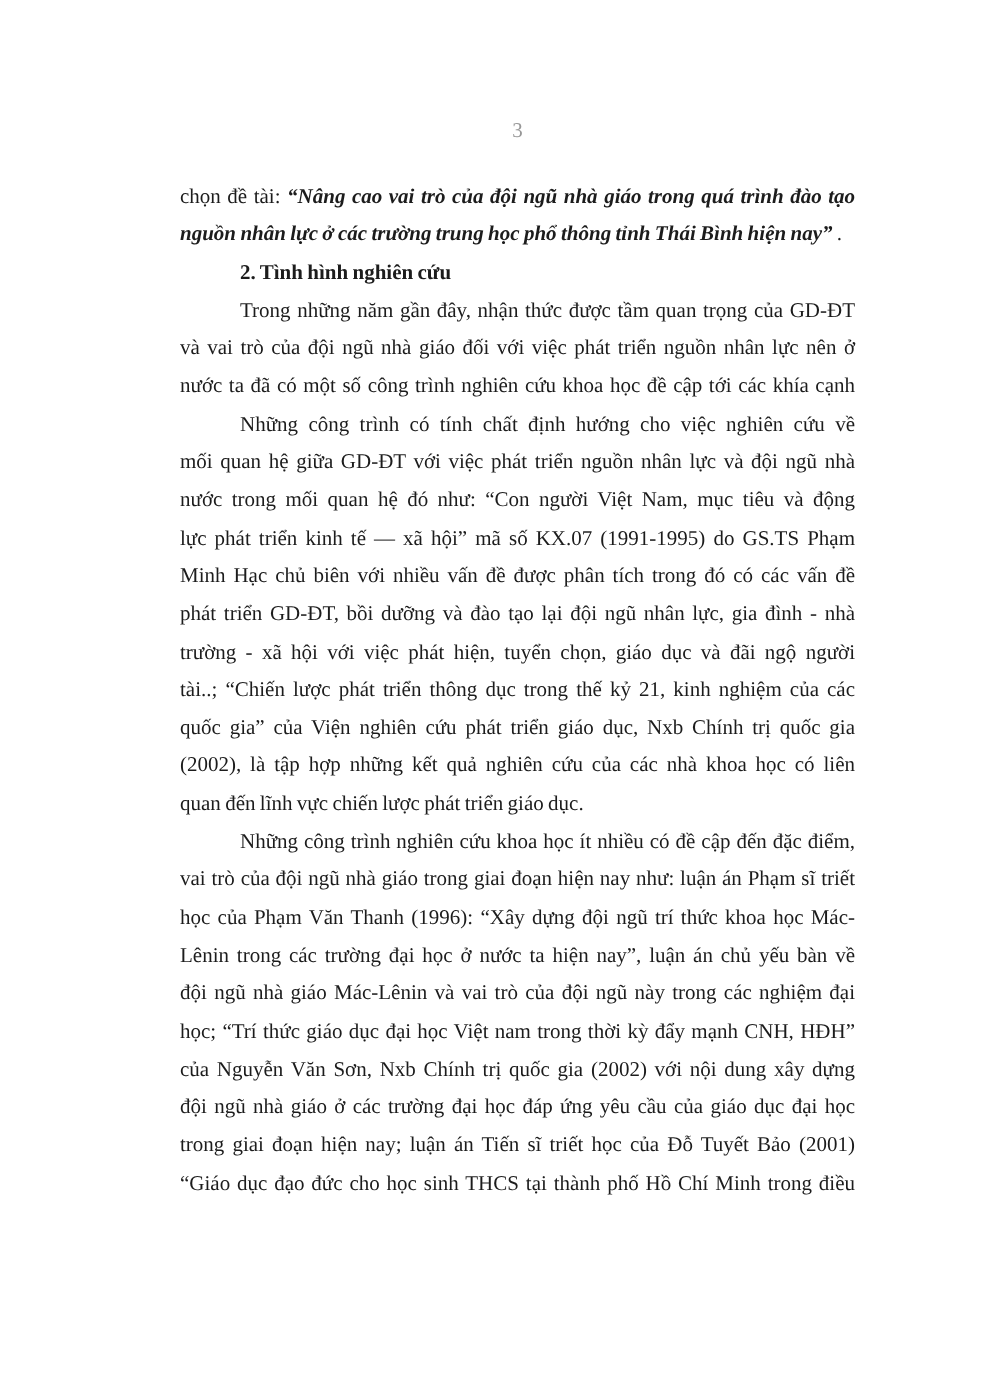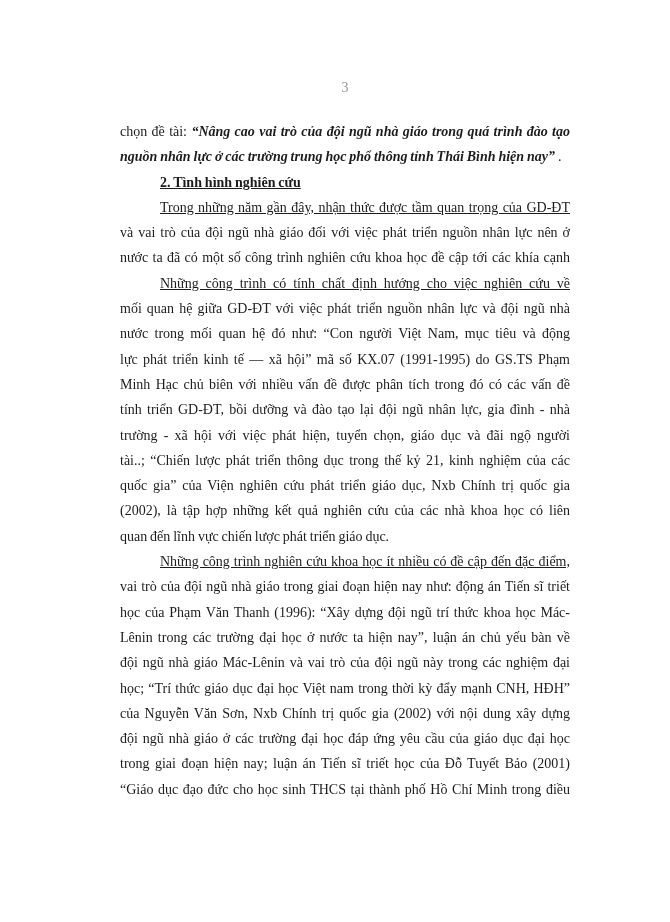--- a/index.html
+++ b/index.html
@@ -36,21 +36,20 @@
   .line {
     white-space: nowrap;
     word-spacing: -0.6px;
   }
   .line.j {
     text-align: justify;
     text-align-last: justify;
   }
   .line.i {
     padding-left: 40px;
-    text-decoration: underline;
   }
   .normal { font-weight: normal; font-style: normal; }
   .bold { font-weight: bold; font-style: normal; }
   .bold-italic { font-weight: bold; font-style: italic; }
 </style>
 </head>
 <body>
 
 <div class="page">
   <div class="page-number">3</div>
@@ -59,28 +58,28 @@
       <div class="line"><span class="bold-italic">nguồn nhân lực ở các trường trung học phổ thông tỉnh Thái Bình hiện nay”</span><span class="normal"> .</span></div>
       <div class="line i"><span class="bold">2. Tình hình nghiên cứu</span></div>
       <div class="line j i"><span class="normal">Trong những năm gần đây, nhận thức được tầm quan trọng của GD-ĐT</span></div>
       <div class="line j"><span class="normal">và vai trò của đội ngũ nhà giáo đối với việc phát triển nguồn nhân lực nên ở</span></div>
       <div class="line j"><span class="normal">nước ta đã có một số công trình nghiên cứu khoa học đề cập tới các khía cạnh</span></div>
       <div class="line j i"><span class="normal">Những công trình có tính chất định hướng cho việc nghiên cứu về</span></div>
       <div class="line j"><span class="normal">mối quan hệ giữa GD-ĐT với việc phát triển nguồn nhân lực và đội ngũ nhà</span></div>
       <div class="line j"><span class="normal">nước trong mối quan hệ đó như: “Con người Việt Nam, mục tiêu và động</span></div>
       <div class="line j"><span class="normal">lực phát triển kinh tế — xã hội” mã số KX.07 (1991-1995) do GS.TS Phạm</span></div>
       <div class="line j"><span class="normal">Minh Hạc chủ biên với nhiều vấn đề được phân tích trong đó có các vấn đề</span></div>
-      <div class="line j"><span class="normal">tính triển GD-ĐT, bồi dưỡng và đào tạo lại đội ngũ nhân lực, gia đình - nhà</span></div>
+      <div class="line j"><span class="normal">phát triển GD-ĐT, bồi dưỡng và đào tạo lại đội ngũ nhân lực, gia đình - nhà</span></div>
       <div class="line j"><span class="normal">trường - xã hội với việc phát hiện, tuyển chọn, giáo dục và đãi ngộ người</span></div>
       <div class="line j"><span class="normal">tài..; “Chiến lược phát triển thông dục trong thế kỷ 21, kinh nghiệm của các</span></div>
       <div class="line j"><span class="normal">quốc gia” của Viện nghiên cứu phát triển giáo dục, Nxb Chính trị quốc gia</span></div>
       <div class="line j"><span class="normal">(2002), là tập hợp những kết quả nghiên cứu của các nhà khoa học có liên</span></div>
       <div class="line"><span class="normal">quan đến lĩnh vực chiến lược phát triển giáo dục.</span></div>
       <div class="line j i"><span class="normal">Những công trình nghiên cứu khoa học ít nhiều có đề cập đến đặc điểm,</span></div>
-      <div class="line j"><span class="normal">vai trò của đội ngũ nhà giáo trong giai đoạn hiện nay như: động án Tiến sĩ triết</span></div>
+      <div class="line j"><span class="normal">vai trò của đội ngũ nhà giáo trong giai đoạn hiện nay như: luận án Phạm sĩ triết</span></div>
       <div class="line j"><span class="normal">học của Phạm Văn Thanh (1996): “Xây dựng đội ngũ trí thức khoa học Mác-</span></div>
       <div class="line j"><span class="normal">Lênin trong các trường đại học ở nước ta hiện nay”, luận án chủ yếu bàn về</span></div>
       <div class="line j"><span class="normal">đội ngũ nhà giáo Mác-Lênin và vai trò của đội ngũ này trong các nghiệm đại</span></div>
       <div class="line j"><span class="normal">học; “Trí thức giáo dục đại học Việt nam trong thời kỳ đẩy mạnh CNH, HĐH”</span></div>
       <div class="line j"><span class="normal">của Nguyễn Văn Sơn, Nxb Chính trị quốc gia (2002) với nội dung xây dựng</span></div>
       <div class="line j"><span class="normal">đội ngũ nhà giáo ở các trường đại học đáp ứng yêu cầu của giáo dục đại học</span></div>
       <div class="line j"><span class="normal">trong giai đoạn hiện nay; luận án Tiến sĩ triết học của Đỗ Tuyết Bảo (2001)</span></div>
       <div class="line j"><span class="normal">“Giáo dục đạo đức cho học sinh THCS tại thành phố Hồ Chí Minh trong điều</span></div>
     </div>
 </div>

